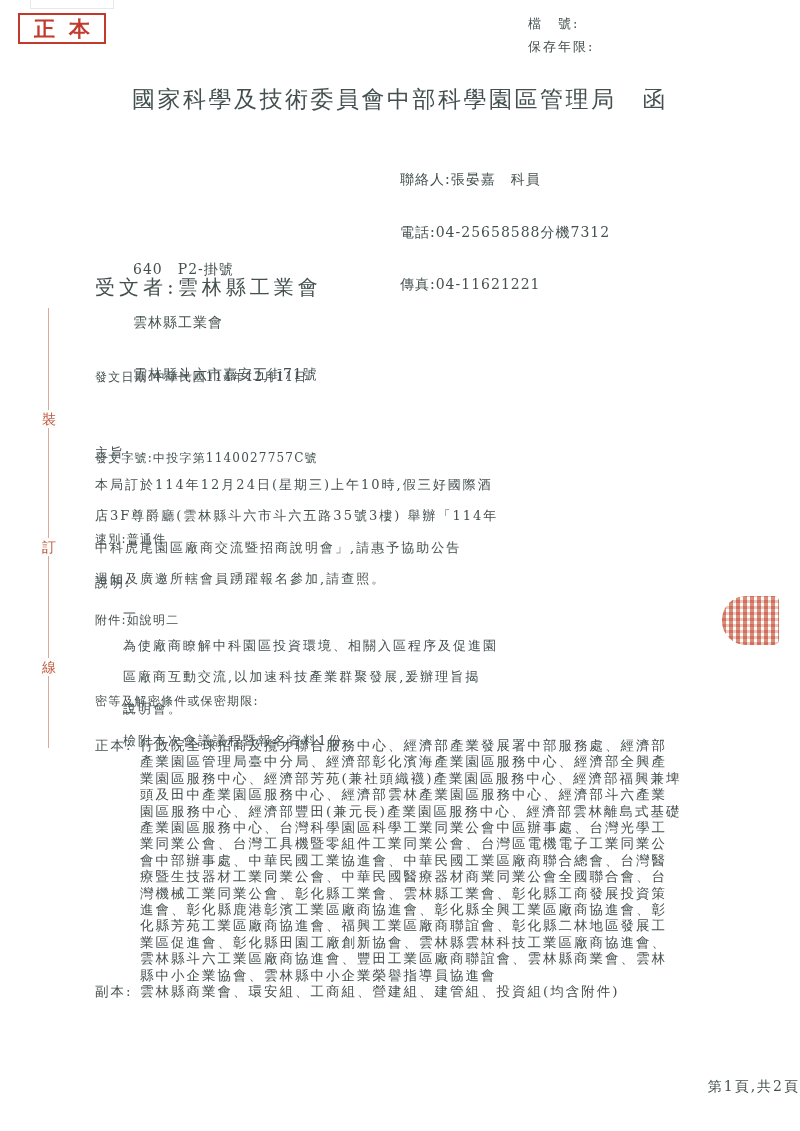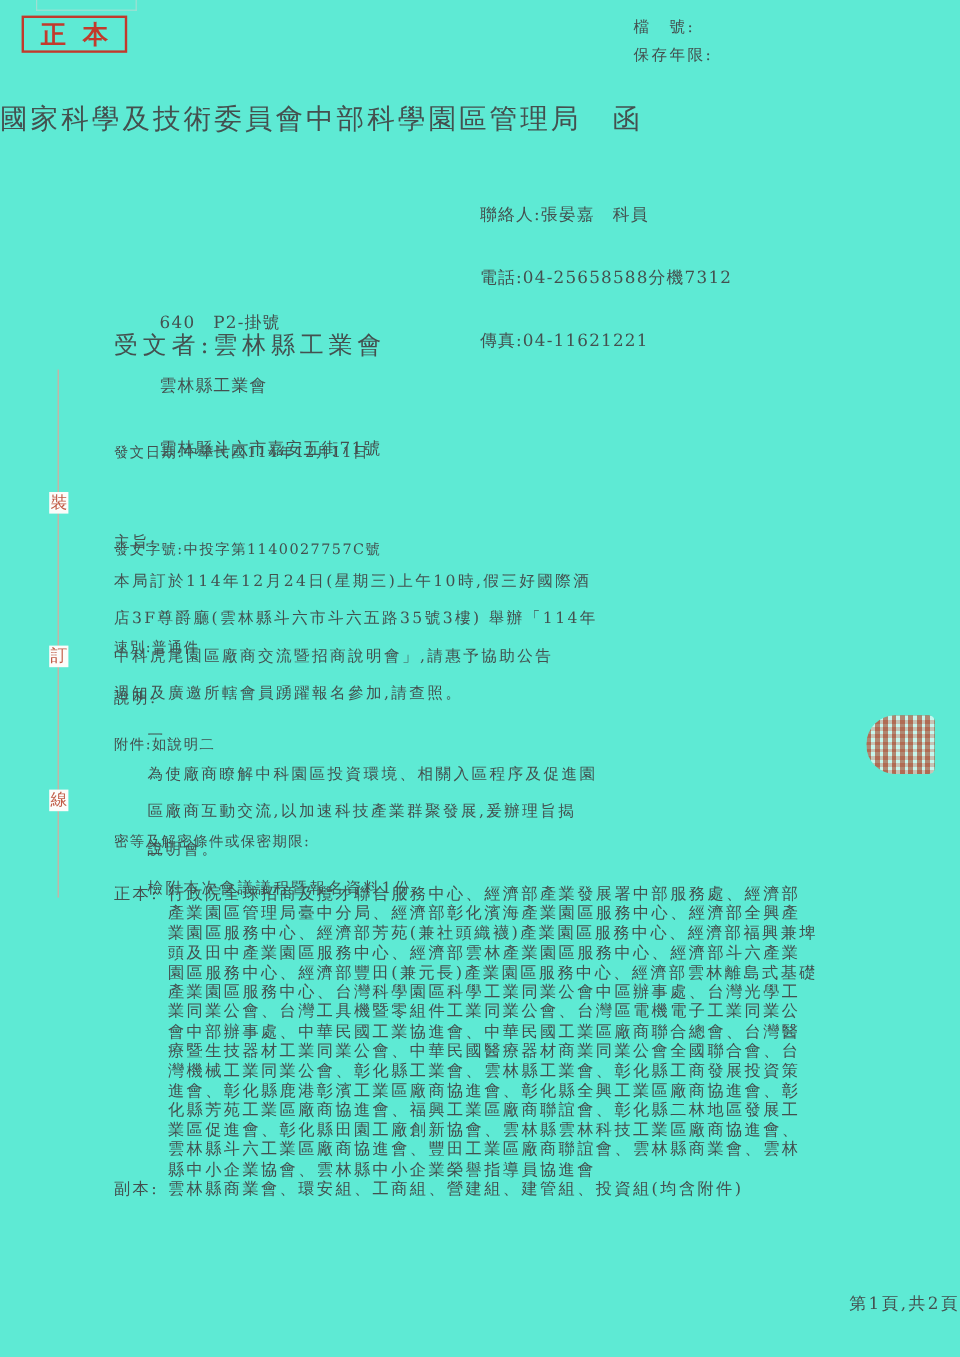--- a/index.html
+++ b/index.html
@@ -1,39 +1,39 @@
 <!DOCTYPE html>
 <html><head>
 <meta charset="utf-8">
 <style>
   html,body{margin:0;padding:0;background:#e9e9e6;}
   .page{
     position:relative; width:800px; height:1131px; margin:0 auto;
-    background:#5eead4; overflow:hidden;
+    background:#ffffff; overflow:hidden;
     font-family:"DejaVu Serif","Liberation Serif",serif;
     color:#44504f;
   }
   .abs{position:absolute;}
 
   
   .scan-artifact{left:30px; top:0; width:82px; height:8px;
     border:1px solid #d6d6d2; border-top:none; opacity:.55;}
 
   
   .copy-stamp{
     left:18px; top:13px; border:2px solid #c23a2c; color:#c23a2c;
     font-size:21px; font-weight:bold; letter-spacing:14px;
     padding:3px 0 3px 14px; line-height:1;
   }
 
   
   .file-no{left:528px; top:12px; font-size:13px; letter-spacing:2px; line-height:23px;}
 
   
-  .doc-title{top:84px; left:0; width:100%; text-align:left;
+  .doc-title{top:84px; left:0; width:100%; text-align:center;
     font-size:23px; letter-spacing:2.5px; white-space:nowrap;}
   .doc-title .doc-type{margin-left:26px;}
 
   
   .sender-info{left:400px; top:136px; font-size:14px; line-height:17.5px;
     letter-spacing:1px; white-space:pre;}
 
   
   .recipient-block{left:95px; top:226px; font-size:14px; line-height:17.5px;
     letter-spacing:1px; white-space:pre;margin-left:38px;}

